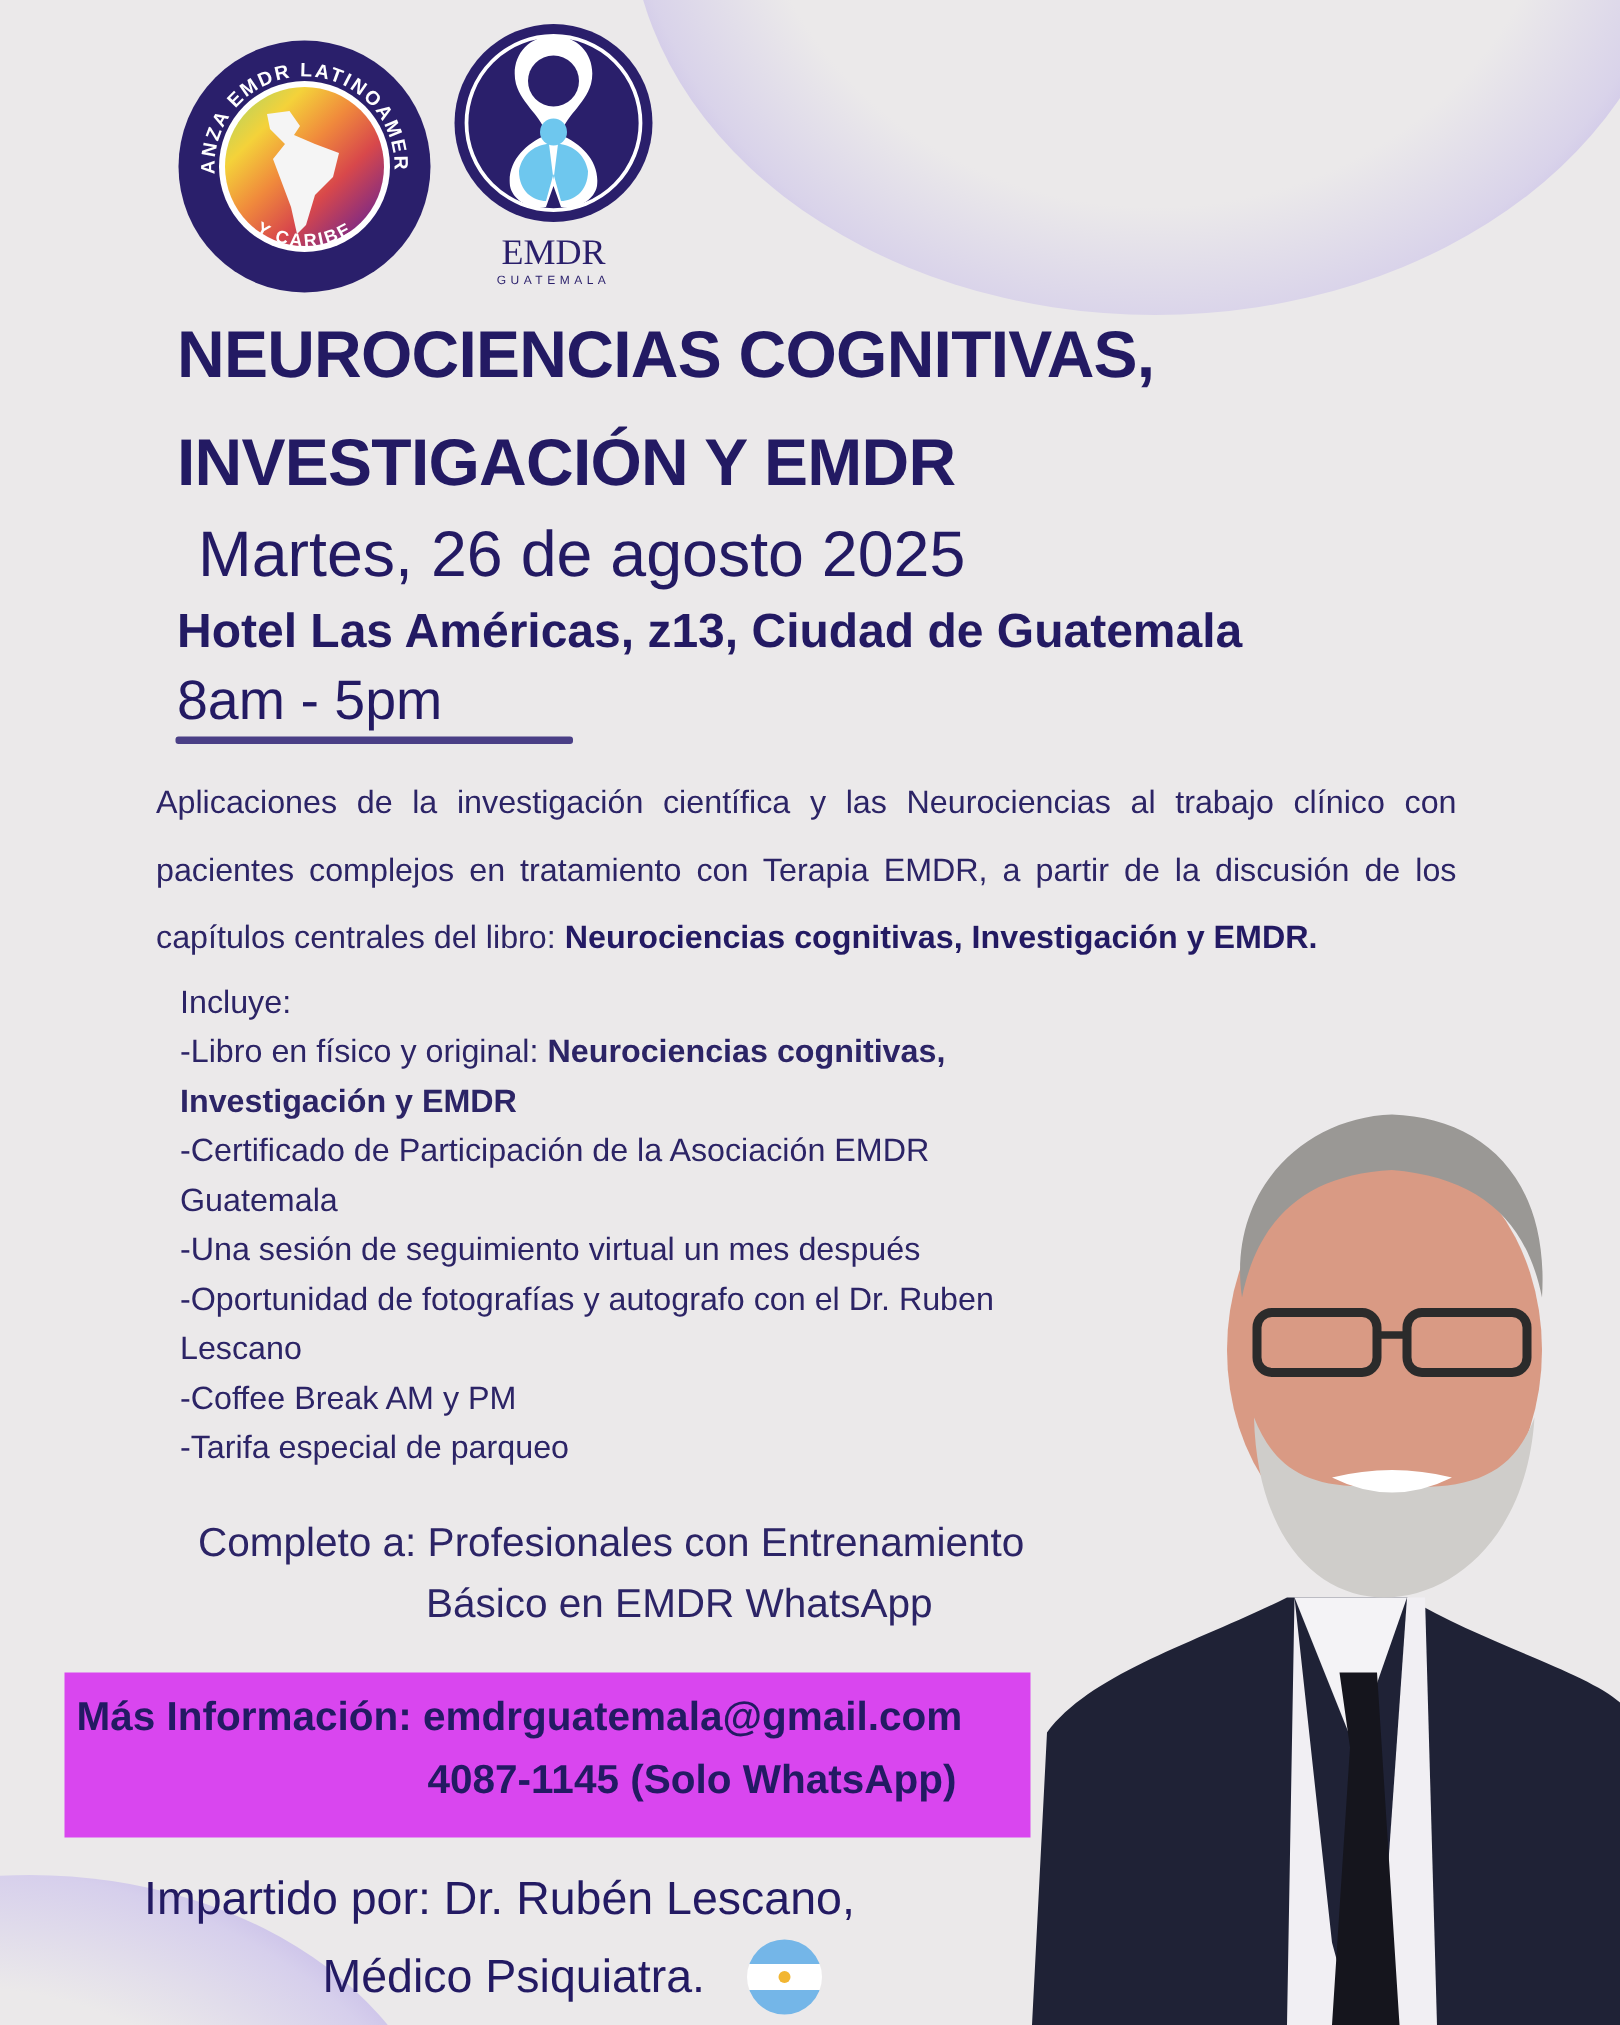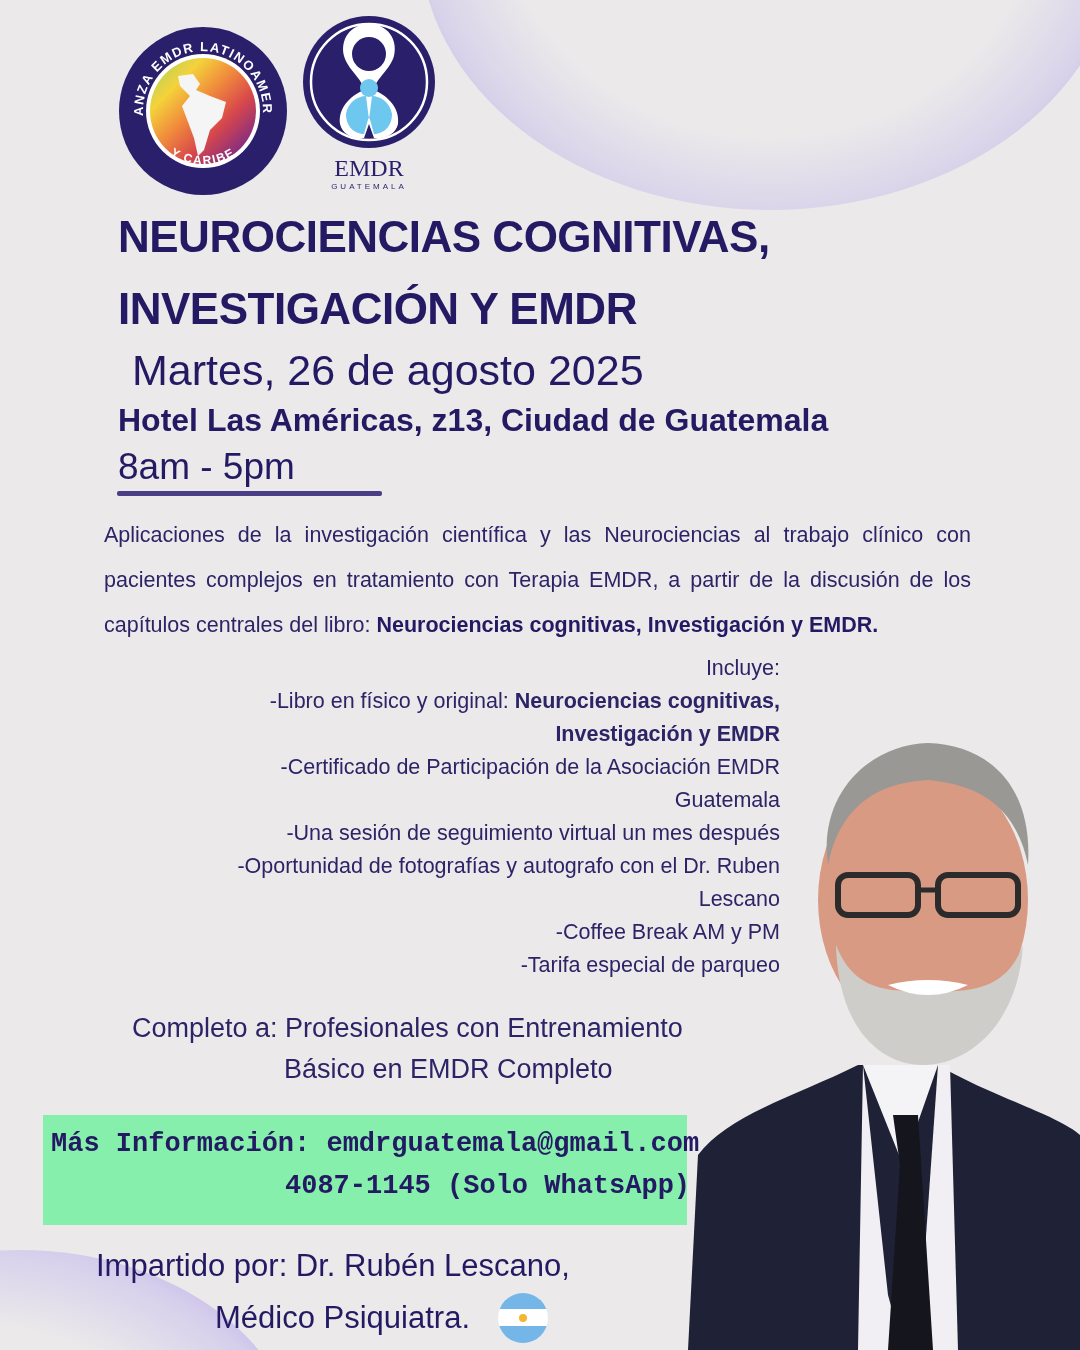--- a/index.html
+++ b/index.html
@@ -10,27 +10,27 @@
     background:radial-gradient(ellipse at 40% 60%, #ebe9ea 50%, #d6cfec 72%, #b7a8e3 88%, rgba(235,233,234,0) 100%);}
   .logo1{position:absolute;left:118px;top:26px;width:170px;height:170px;}
   .logo2{position:absolute;left:302px;top:16px;width:134px;height:176px;}
   .h1{position:absolute;left:118px;font-weight:bold;font-size:44px;letter-spacing:-0.5px;color:#231a63;}
   .date{position:absolute;left:132px;top:346px;font-size:43px;color:#231a63;}
   .venue{position:absolute;left:118px;top:402px;font-size:32px;color:#231a63;font-weight:bold;}
   .time{position:absolute;left:118px;top:446px;font-size:37px;color:#231a63;}
   .rule{position:absolute;left:117px;top:491px;width:265px;height:5px;background:#4a3f86;border-radius:2px;}
   .desc{position:absolute;left:104px;top:513px;width:867px;font-size:21.5px;line-height:45px;text-align:justify;color:#2c2466;}
   .desc b{color:#231a63;}
-  .incl{position:absolute;left:120px;top:652px;width:660px;text-align:right;font-size:21.5px;line-height:33px;color:#2c2466;}
+  .incl{position:absolute;left:120px;top:652px;width:660px;text-align:left;font-size:21.5px;line-height:33px;color:#2c2466;}
   .incl div{white-space:nowrap;}
   .target{position:absolute;left:100px;top:1008px;width:700px;font-size:27px;line-height:41px;color:#2c2466;}
   .target .l1{padding-left:32px;}
   .target .l2{padding-left:184px;}
   .photo{position:absolute;left:688px;top:735px;width:392px;height:615px;}
-  .info{position:absolute;left:43px;top:1115px;width:644px;height:110px;background:#86efac;font-family:Liberation Mono, monospace;}
+  .info{position:absolute;left:43px;top:1115px;width:644px;height:110px;background:#d946ef;}
   .info .a{position:absolute;left:8px;top:14px;font-weight:bold;font-size:27px;color:#231a63;white-space:nowrap;}
   .info .b{position:absolute;left:242px;top:56px;font-weight:bold;font-size:27px;color:#231a63;white-space:nowrap;}
   .speaker{position:absolute;left:40px;top:1240px;width:660px;font-weight:normal;font-size:31px;line-height:52px;color:#231a63;}
   .speaker .l1{padding-left:56px;}
   .speaker .l2{padding-left:175px;display:flex;align-items:center;gap:28px;}
   .flag{width:50px;height:50px;border-radius:50%;overflow:hidden;display:inline-block;position:relative;
     background:linear-gradient(#74b6e8 0 33%, #ffffff 33% 67%, #74b6e8 67% 100%);}
   .flag::after{content:"";position:absolute;left:21px;top:21px;width:8px;height:8px;border-radius:50%;background:#f2b632;}
 </style>
 </head>
@@ -93,21 +93,21 @@
   <div>Guatemala</div>
   <div>-Una sesión de seguimiento virtual un mes después</div>
   <div>-Oportunidad de fotografías y autografo con el Dr. Ruben</div>
   <div>Lescano</div>
   <div>-Coffee Break AM y PM</div>
   <div>-Tarifa especial de parqueo</div>
 </div>
 
 <div class="target">
   <div class="l1">Completo a: Profesionales con Entrenamiento</div>
-  <div class="l2">Básico en EMDR Completo</div>
+  <div class="l2">Básico en EMDR WhatsApp</div>
 </div>
 
 <svg class="photo" viewBox="0 0 392 615">
   <path d="M0 615 L10 420 C40 380 110 360 170 330 L250 330 C300 360 370 380 392 400 L392 615 Z" fill="#1f2236"></path>
   <path d="M175 330 L215 430 L250 330 Z" fill="#f4f3f6"></path>
   <path d="M175 330 L200 560 L215 615 L170 615 Z" fill="#f1eff3"></path>
   <path d="M250 330 L230 615 L270 615 L262 330 Z" fill="#f1eff3"></path>
   <path d="M205 380 L230 380 L245 615 L200 615 L212 430 Z" fill="#15151d"></path>
   <ellipse cx="235" cy="165" rx="105" ry="135" fill="#d99a84"></ellipse>
   <path d="M140 130 C130 60 180 10 240 8 C300 10 345 50 340 130 C330 80 300 50 240 45 C180 48 150 80 140 130 Z" fill="#9a9895"></path>

